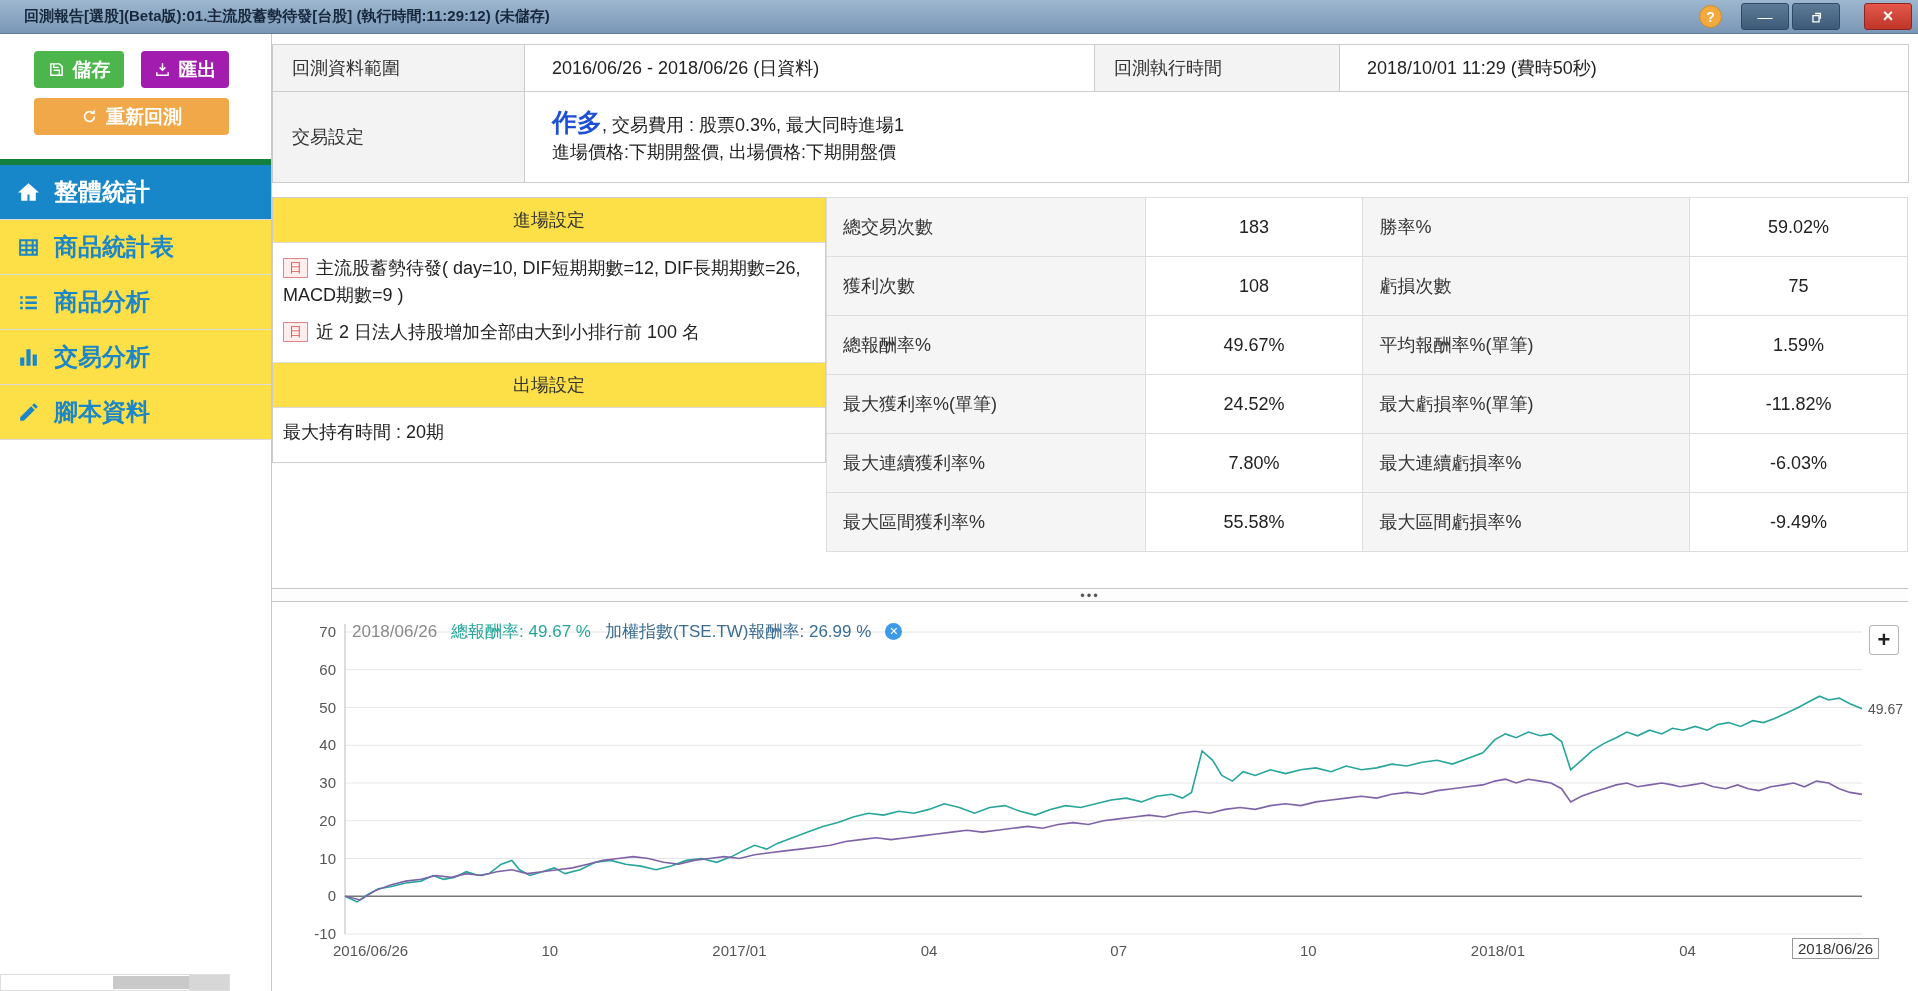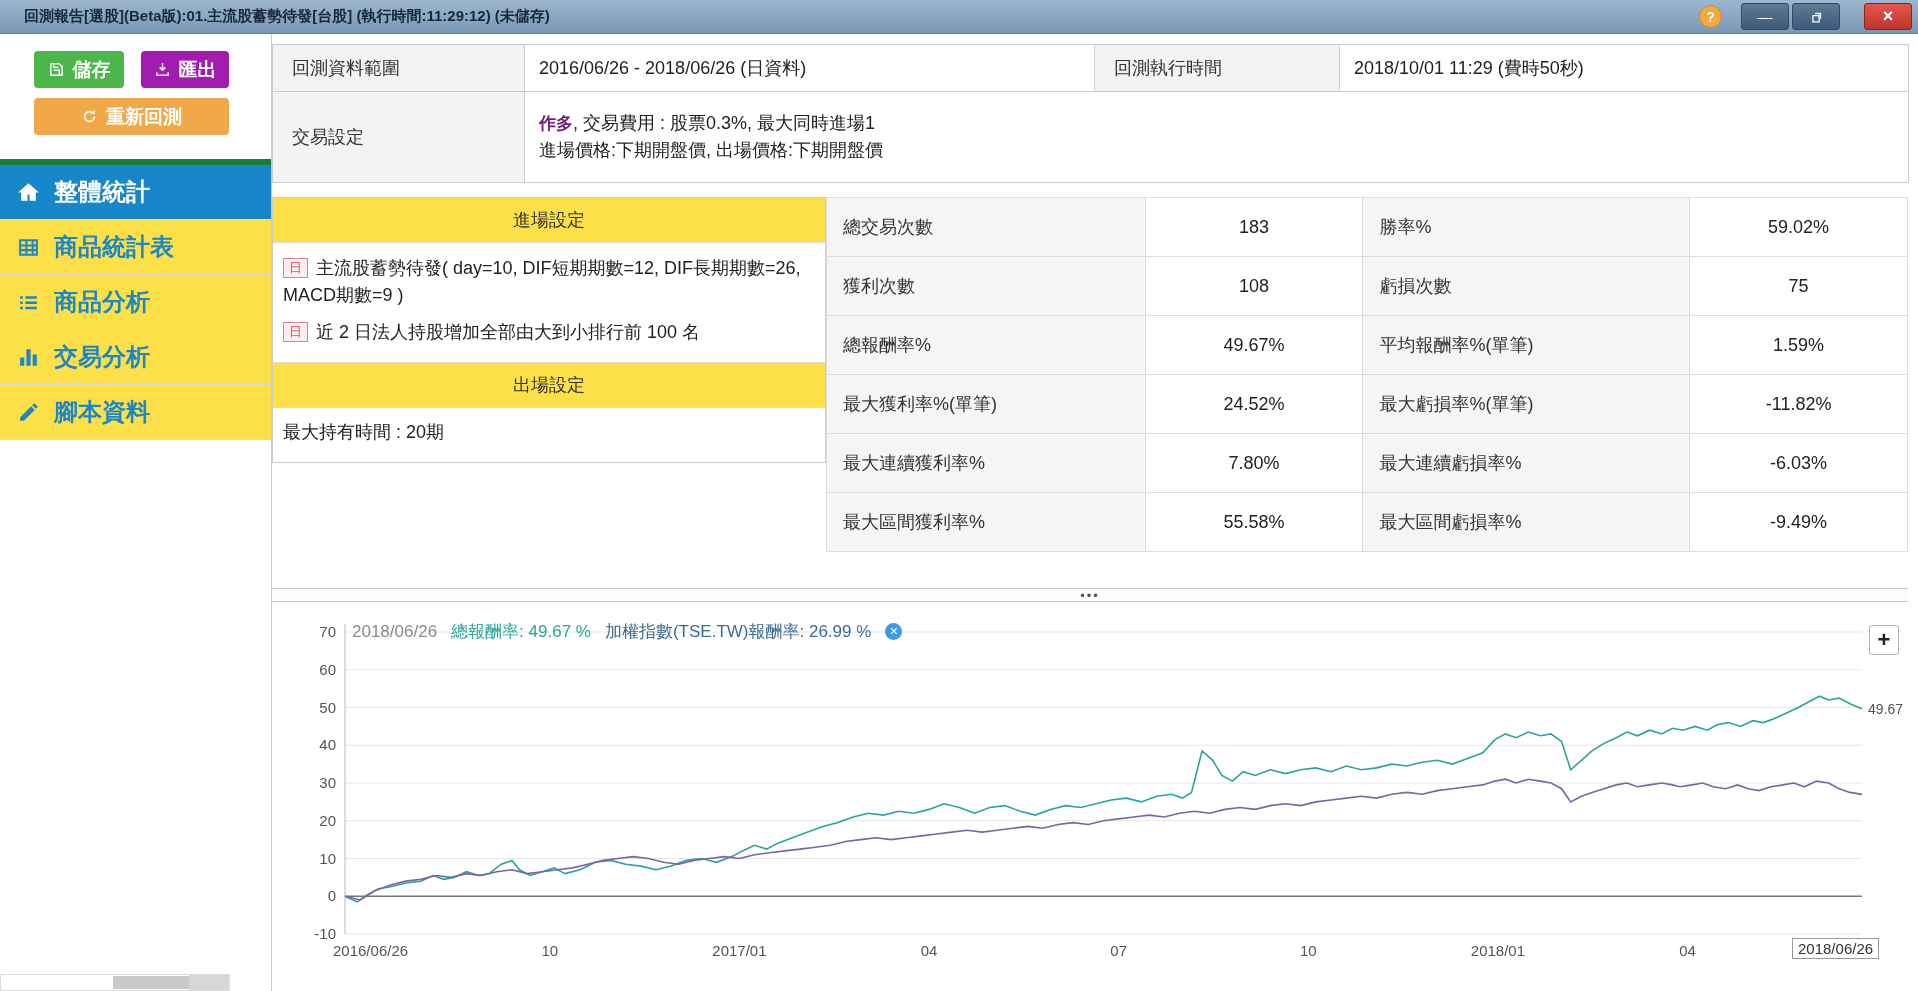--- a/index.html
+++ b/index.html
@@ -37,23 +37,23 @@
   .hthumb{position:absolute;left:112px;top:1px;width:76px;height:13px;background:#c9c9c9;cursor:pointer;}
   .hcorner{position:absolute;right:0;top:0;width:40px;height:15px;background:#d7d7d7;}
 
   .content{flex:1;padding:10px 0 0 0;box-sizing:border-box;position:relative;}
 
   
   table{border-collapse:collapse;table-layout:fixed;}
   .info-table{width:1636px;}
   .info-table td{border:1px solid #ccc;font-size:18px;vertical-align:middle;}
   .info-table td.lbl{background:#f3f3f3;color:#333;padding-left:19px;}
-  .info-table td.val{background:#fff;padding-left:14px;}
+  .info-table td.val{background:#fff;padding-left:27px;}
   .r1 td{height:44px;} .r2 td{height:44px;} .r3 td{height:88px;}
-  .dir{color:#701a75;font-weight:bold;font-size:17px;}
+  .dir{color:#1d4ed8;font-weight:bold;font-size:25px;}
   .blue{color:#1155cc;cursor:pointer;}
   .two-line{line-height:27px;}
 
   
   .stats-wrap{display:flex;margin-top:14px;width:1636px;align-items:flex-start;}
   .entry-panel{width:554px;border:1px solid #ccc;box-sizing:border-box;flex:none;background:#fff;}
   .panel-h{height:44px;display:flex;align-items:center;justify-content:center;font-size:18px;color:#333;
            background:#fde047;border-bottom:1px solid #ddd;}
   .panel-h.exit{border-top:1px solid #ddd;}
   .scripts{padding:12px 10px 6px;font-size:18px;color:#222;line-height:27px;}

